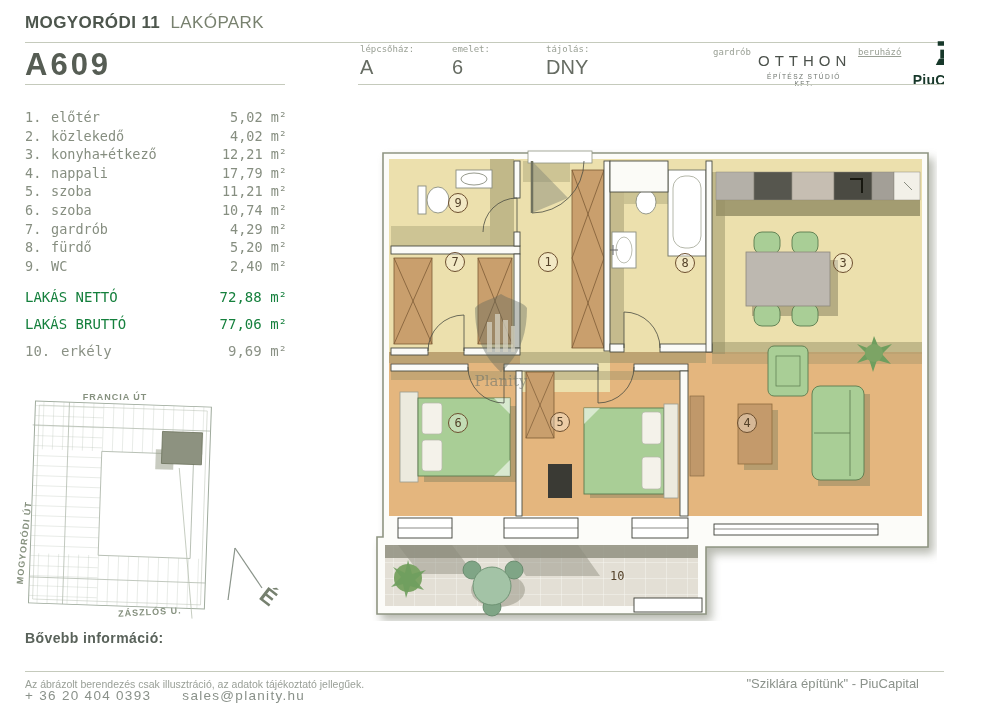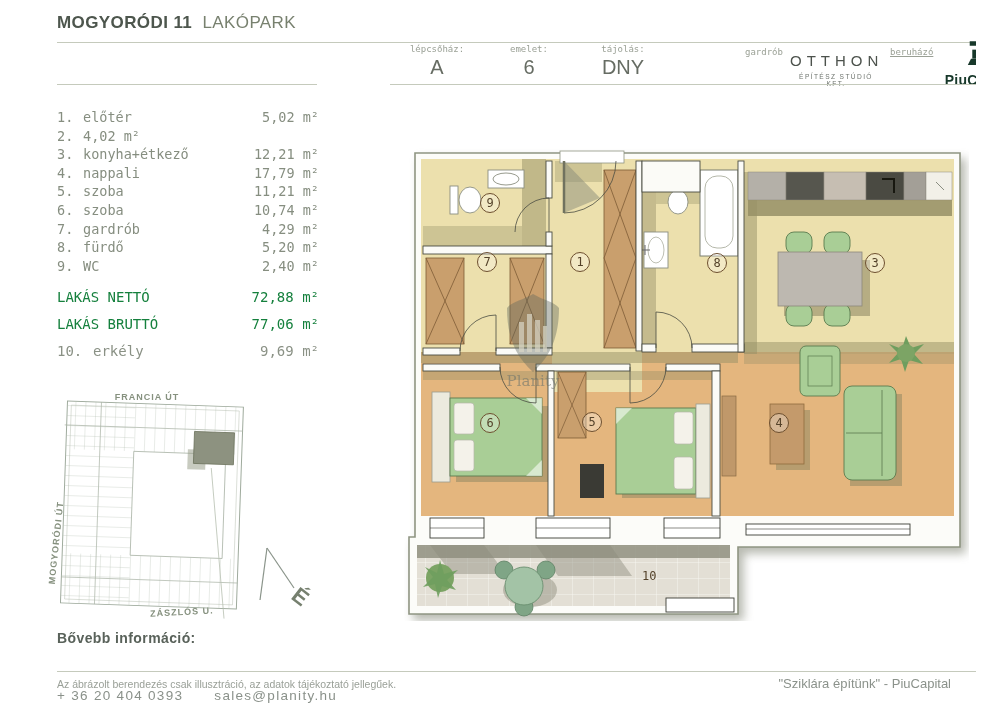--- a/index.html
+++ b/index.html
@@ -1,25 +1,25 @@
 <!DOCTYPE html>
 <html><head>
 <meta charset="utf-8">
 <style>
   html,body{margin:0;padding:0;background:#fff;}
   .page{position:relative;width:944px;height:707px;background:#ffffff;overflow:hidden;
-        font-family:"Liberation Sans","DejaVu Sans",sans-serif;color:#4d564d;margin-left:32px;}
+        font-family:"Liberation Sans","DejaVu Sans",sans-serif;color:#4d564d;}
   .abs{position:absolute;}
   .hline{position:absolute;height:1px;background:#c5cabc;}
 
   
   .project-title{left:25px;top:13px;font-size:17px;font-weight:bold;letter-spacing:.4px;color:#4d564d;}
   .project-title .light{font-weight:400;color:#78816f;}
   .unit-id{left:25px;top:47px;font-size:31px;font-weight:bold;letter-spacing:3px;color:#565d54;}
-  .hfield{top:44px;width:90px;text-align:center;}
+  .hfield{top:44px;width:90px;text-align:left;}
   .hfield .lab{font-family:"DejaVu Sans Mono",monospace;font-size:9px;color:#9aa095;display:block;}
   .hfield .val{font-size:20px;color:#666c63;display:block;margin-top:2px;}
   .small-label{font-family:"DejaVu Sans Mono",monospace;font-size:9px;color:#9aa095;}
   .otthon{left:758px;top:52px;width:92px;text-align:center;}
   .otthon .big{font-size:15px;letter-spacing:5px;color:#4c524c;display:block;}
   .otthon .sub{font-size:6.6px;letter-spacing:1.4px;color:#6d736d;display:block;margin-top:4px;}
   .piu{left:908px;top:40px;width:80px;text-align:center;}
   .piu .txt{font-size:14px;font-weight:bold;color:#17382a;letter-spacing:.2px;display:block;margin-top:1px;}
 
   
@@ -52,20 +52,21 @@
 <body>
 
 <div class="page">
 
   <div class="abs project-title">
     <span>MOGYORÓDI 11</span>
     <span class="light">&nbsp;</span><span class="light">LAKÓPARK</span>
   </div>
   <div class="hline" style="left:25px;top:42px;width:950px;"></div>
 
+  <div class="abs unit-id">A609</div>
 
   <div class="abs hfield" style="left:360px;">
     <span class="lab">lépcsőház:</span>
     <span class="val">A</span>
   </div>
   <div class="abs hfield" style="left:452px;">
     <span class="lab">emelet:</span>
     <span class="val">6</span>
   </div>
   <div class="abs hfield" style="left:546px;">
@@ -94,20 +95,21 @@
   <div class="hline" style="left:358px;top:84px;width:617px;"></div>
 
   <div class="abs roomlist">
     <div class="rrow">
         <span class="num">1.</span>
         <span class="nm">előtér</span>
         <span class="ar">5,02 m²</span>
       </div>
     <div class="rrow">
         <span class="num">2.</span>
+        <span class="nm">közlekedő</span>
         <span class="ar">4,02 m²</span>
       </div>
     <div class="rrow">
         <span class="num">3.</span>
         <span class="nm">konyha+étkező</span>
         <span class="ar">12,21 m²</span>
       </div>
     <div class="rrow">
         <span class="num">4.</span>
         <span class="nm">nappali</span>

